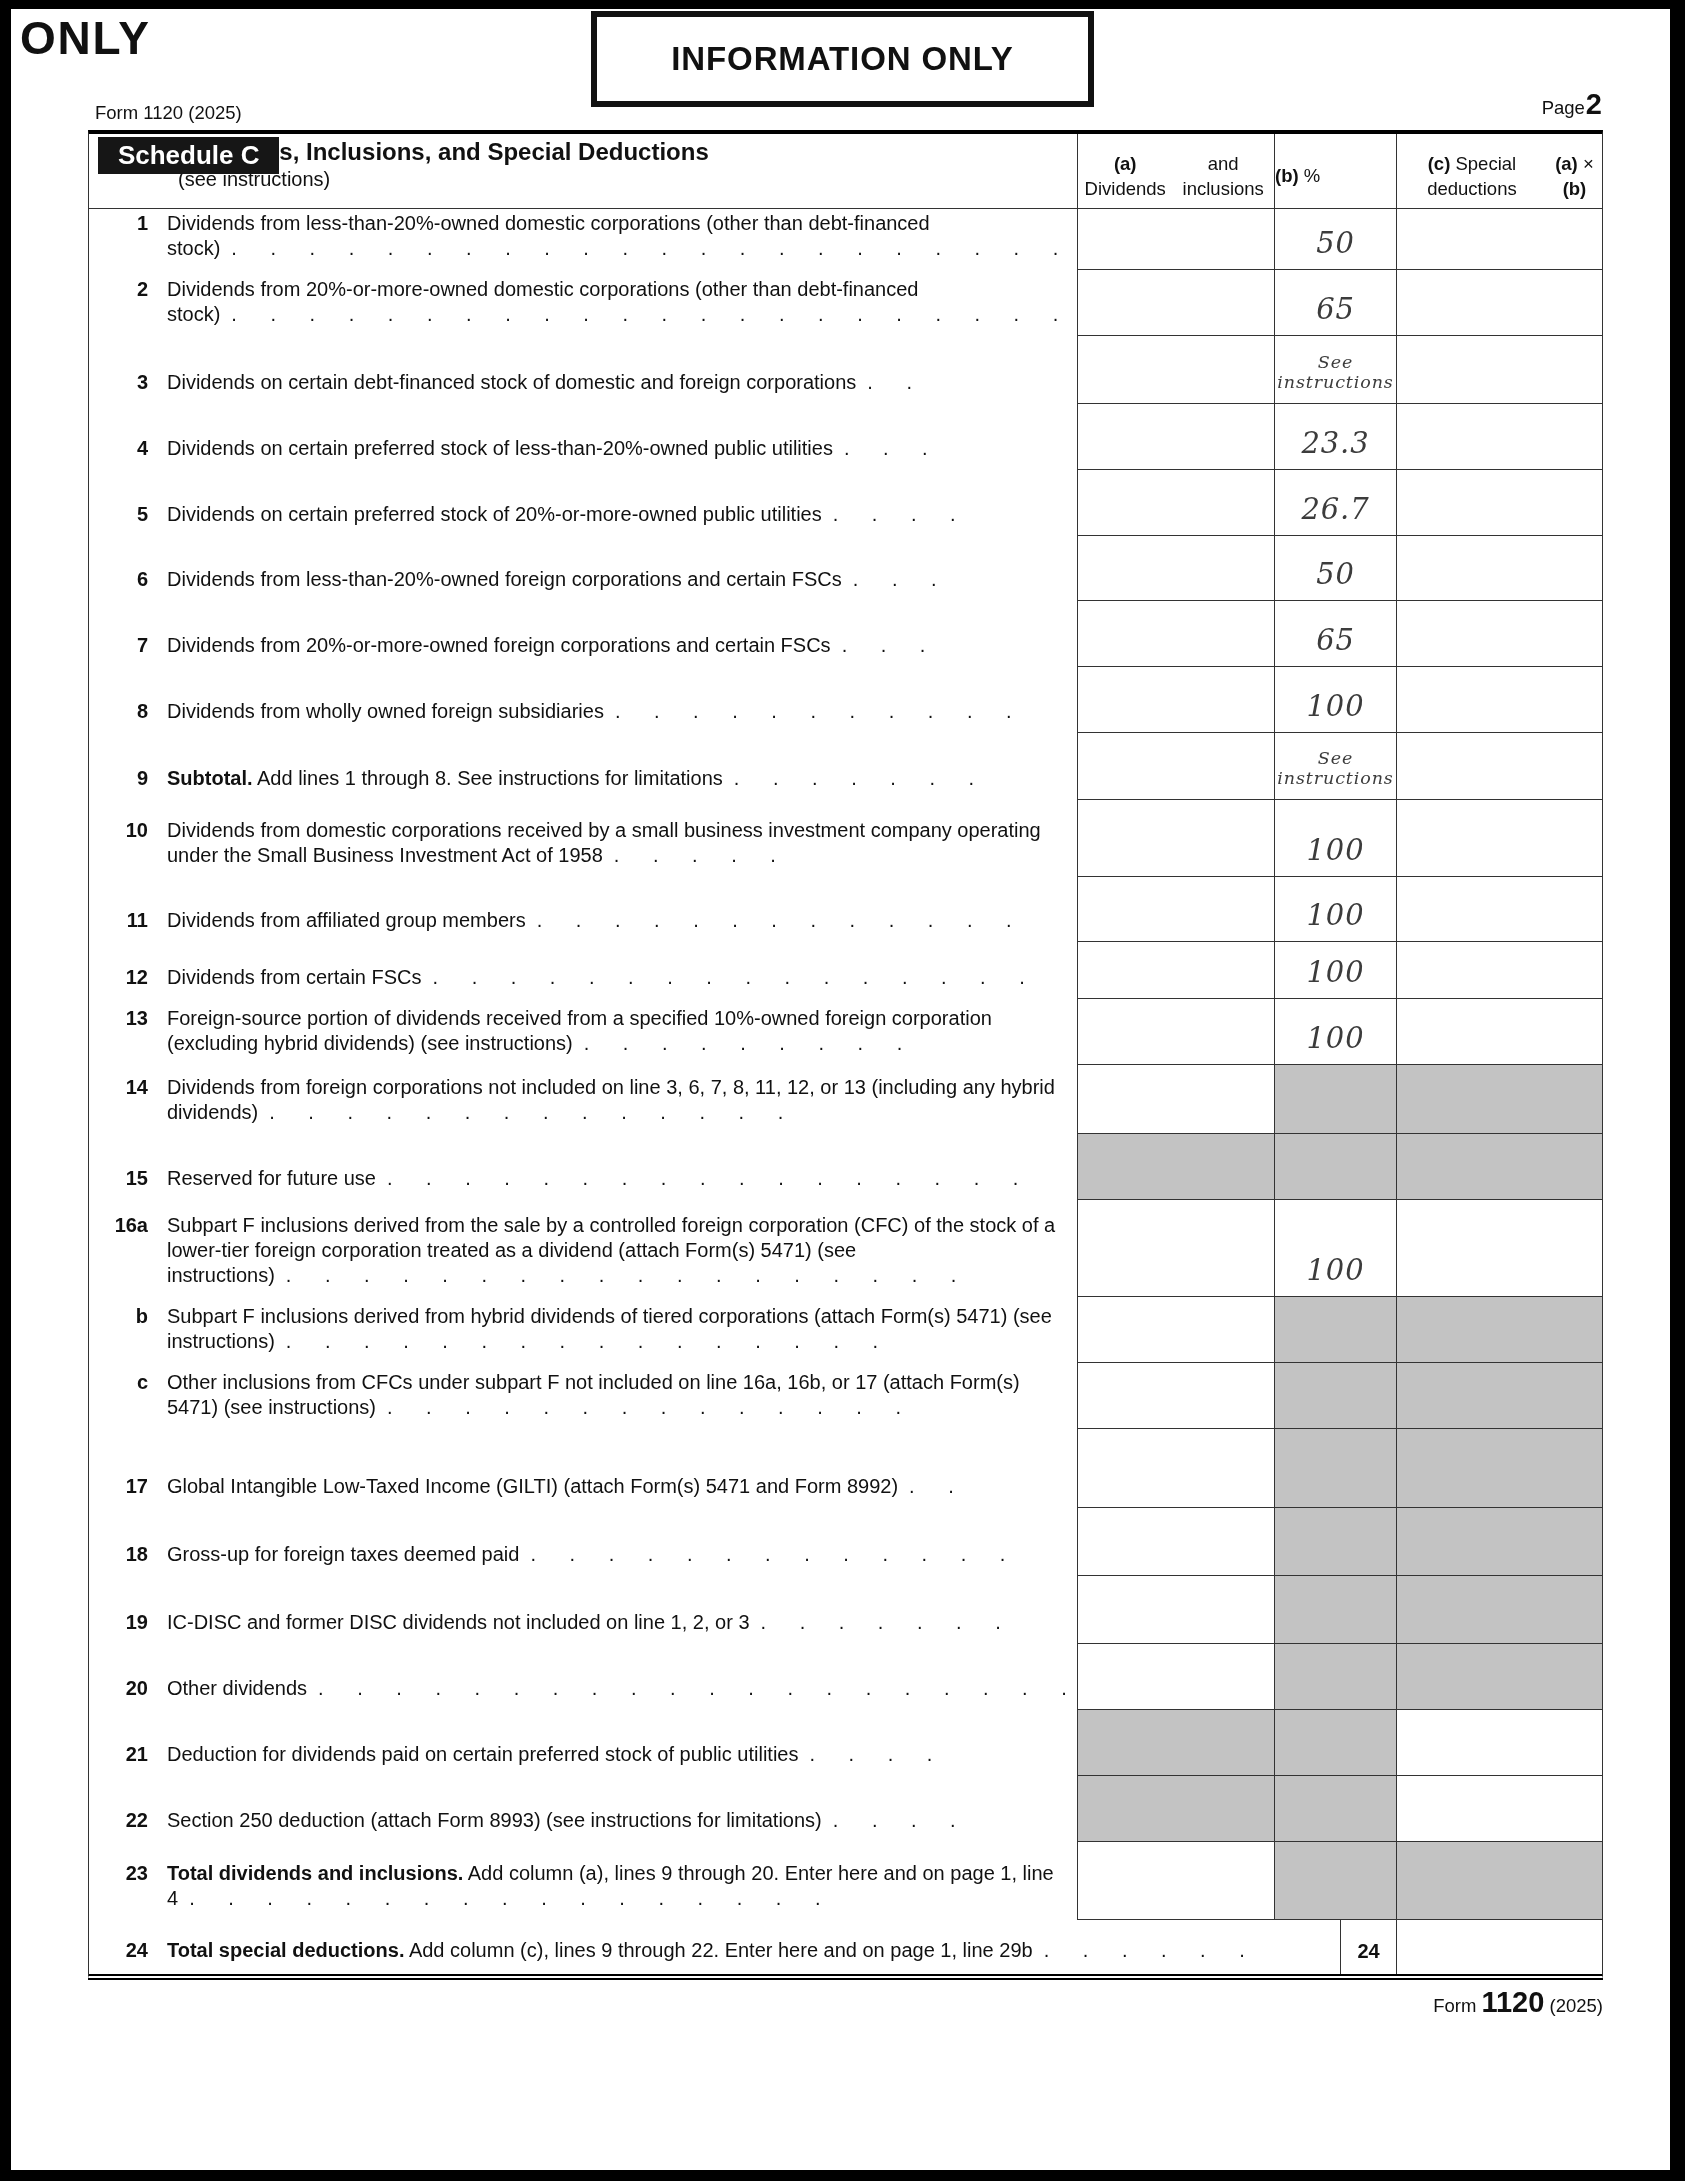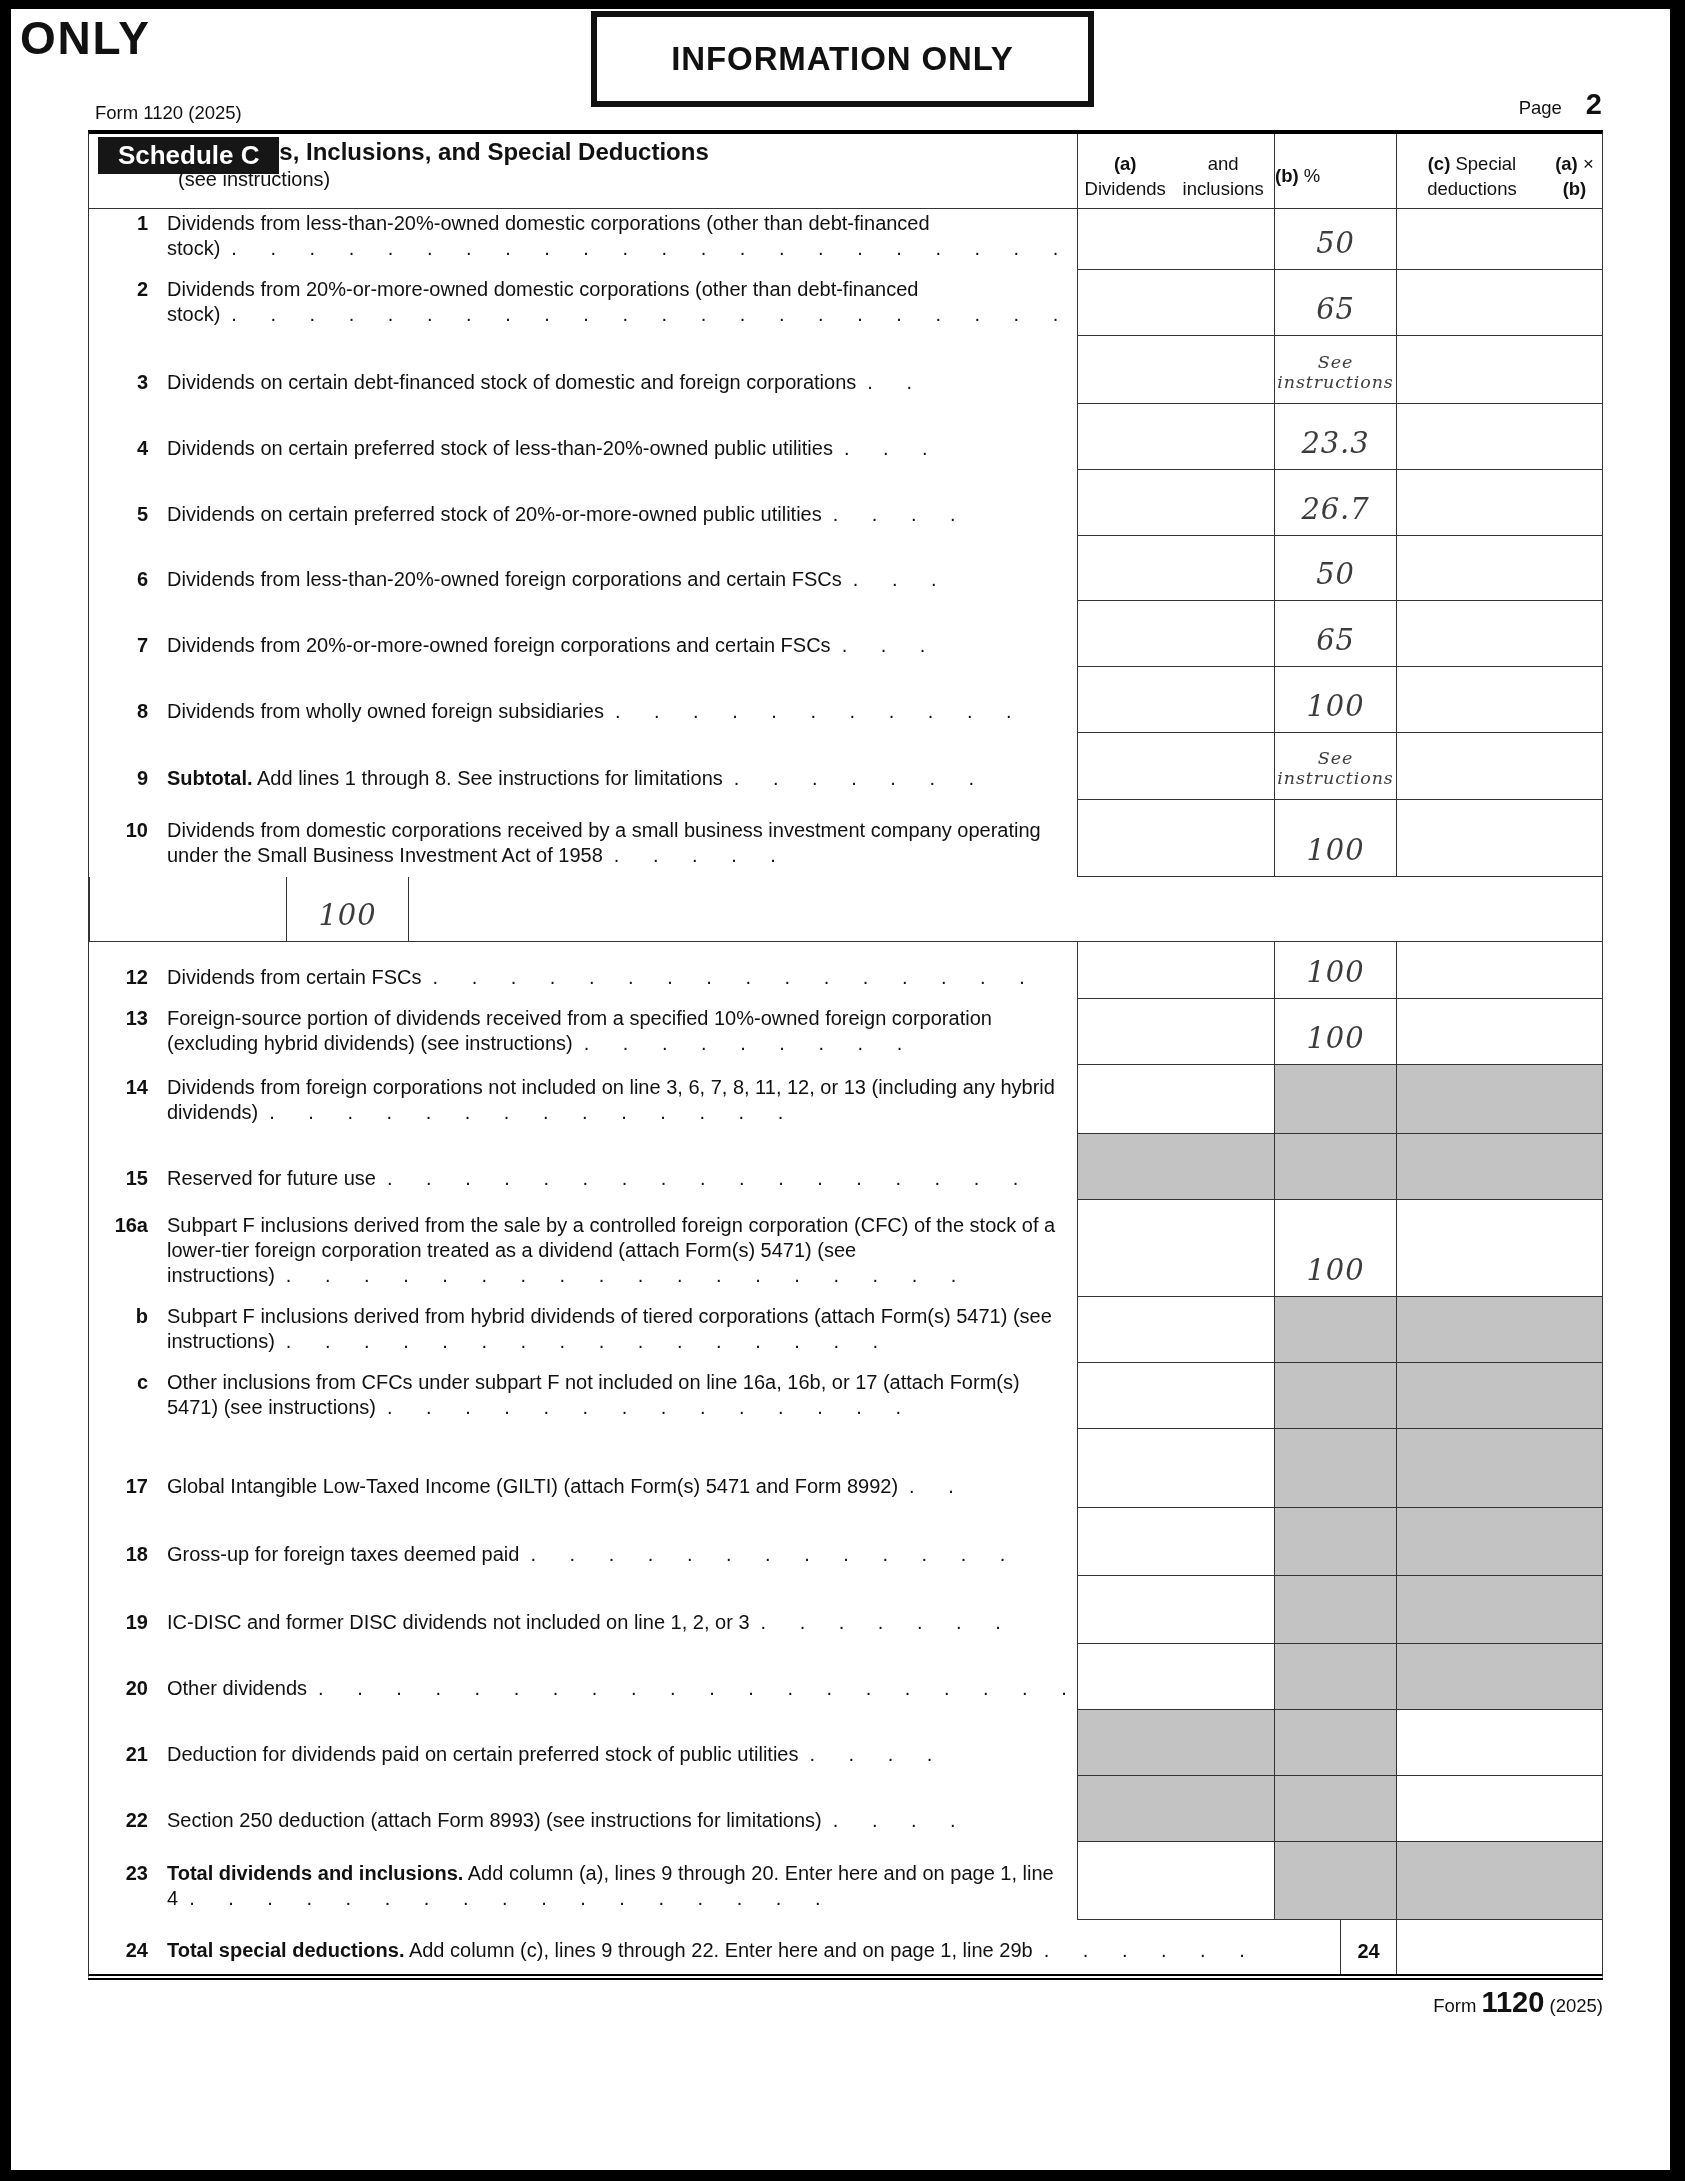--- a/index.html
+++ b/index.html
@@ -9,21 +9,21 @@
   .bar-left{left:0;top:0;width:11px;height:2182px;}
   .bar-top{left:0;top:0;width:1685px;height:9.2px;}
   .bar-right{right:0;top:0;width:14.8px;height:2182px;}
   .bar-bottom{left:0;bottom:0;width:1685px;height:12px;}
 
   .draft{position:absolute;left:20px;top:11px;font-size:46px;font-weight:bold;letter-spacing:1.8px;}
   .infobox{position:absolute;left:591px;top:11px;width:503px;height:96px;border:6.5px solid #111;
            box-sizing:border-box;display:flex;align-items:center;justify-content:center;
            font-size:33px;font-weight:bold;letter-spacing:0.9px;}
   .meta-form{position:absolute;left:95px;top:102px;font-size:18.5px;}
-  .meta-page{position:absolute;right:83px;top:90px;display:flex;align-items:flex-end;gap:24px;font-size:18.5px;}
+  .meta-page{position:absolute;right:83px;top:90px;display:flex;align-items:flex-end;gap:1px;font-size:18.5px;}
   .meta-page b{font-size:29px;line-height:1;}
 
   .table{position:absolute;left:88px;top:130px;width:1515px;box-sizing:border-box;
          border-left:1.8px solid #333;border-right:1.8px solid #333;
          border-top:4.6px solid #000;border-bottom:6.5px double #000;}
   .thead{display:flex;border-bottom:1.8px solid #333;height:75px;box-sizing:border-box;}
   .th-desc{flex:0 0 988px;position:relative;box-sizing:border-box;}
   .badge{position:absolute;left:9.2px;top:2.8px;width:181px;height:37px;background:#161616;color:#fff;
          font-weight:bold;font-size:26px;display:flex;align-items:center;justify-content:center;}
   .titleblock{margin-left:89px;padding-top:3.7px;}
@@ -224,20 +224,26 @@
               <span class="lbl"><span>Dividends from domestic corporations received by a small business investment company operating under the Small Business Investment Act of 1958</span><span class="dots">. . . . .</span></span>
             </div>
           </div>
           <div class="cell ca"></div>
           <div class="cell cb">
             <span class="pct">100</span>
           </div>
           <div class="cell cc"></div>
         </div>
         <div class="row" style="min-height: 65px;">
+          <div class="cell desc">
+            <div class="tb">
+              <span class="num">11</span>
+              <span class="lbl"><span>Dividends from affiliated group members</span><span class="dots">. . . . . . . . . . . . .</span></span>
+            </div>
+          </div>
           <div class="cell ca"></div>
           <div class="cell cb">
             <span class="pct">100</span>
           </div>
           <div class="cell cc"></div>
         </div>
         <div class="row" style="min-height: 57px;">
           <div class="cell desc">
             <div class="tb">
               <span class="num">12</span>

